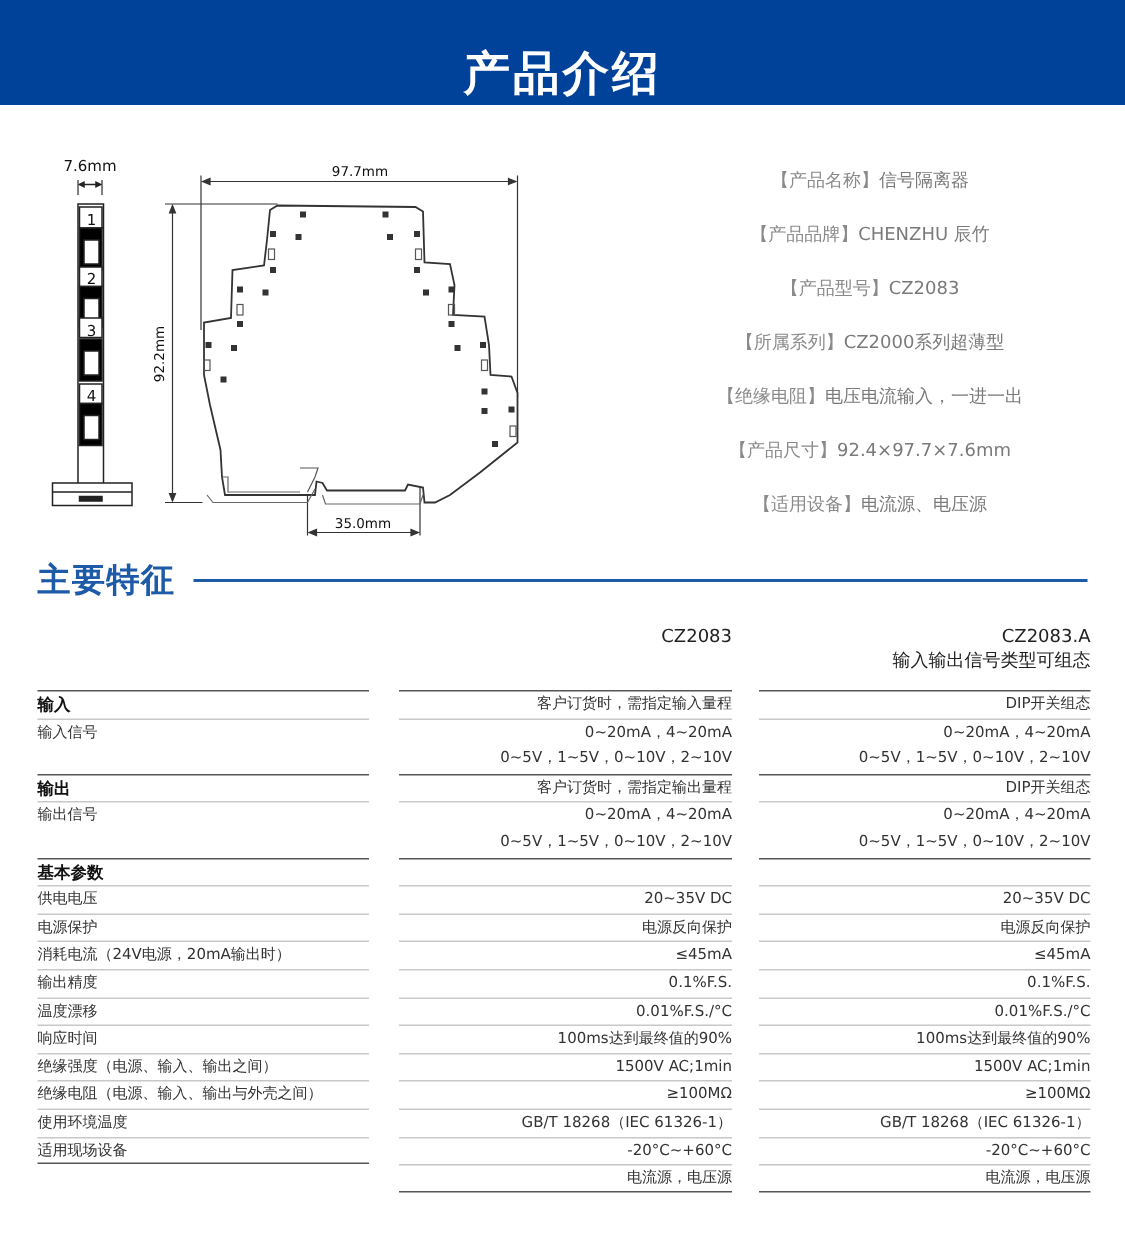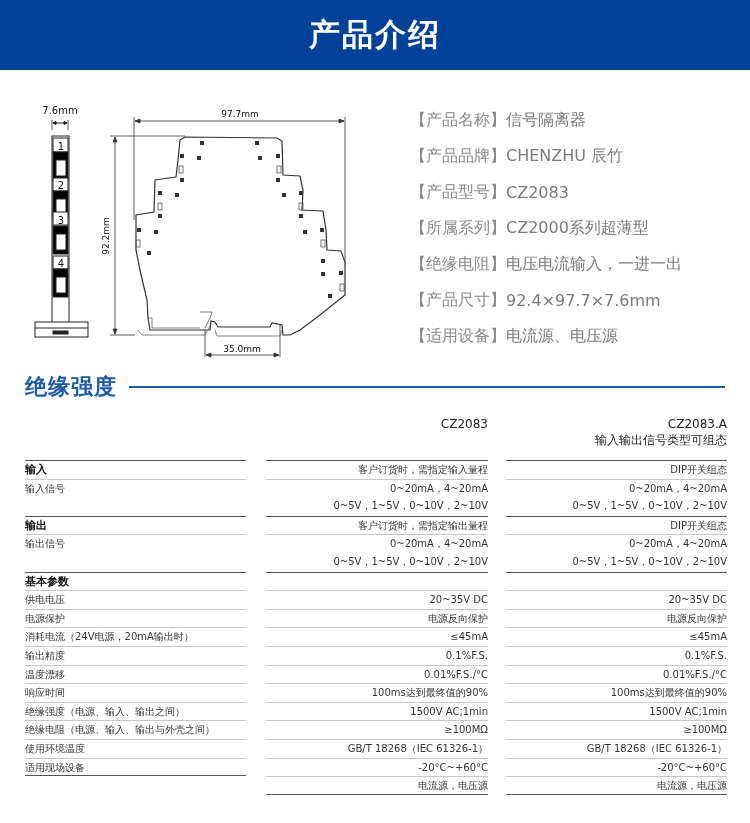--- a/index.html
+++ b/index.html
@@ -1,24 +1,24 @@
 <!DOCTYPE html>
 <html><head>
 <meta charset="utf-8">
 <style>
   * { box-sizing: border-box; margin: 0; padding: 0; }
   body { width: 750px; height: 823px; background: #ffffff; font-family: "DejaVu Sans", "Liberation Sans", sans-serif; color: #333; position: relative; overflow: hidden; }
-  .banner { position: absolute; left: 0; top: 0; width: 750px; height: 70px; background: #00419a; display: flex; align-items: center; justify-content: center; }
+  .banner { position: absolute; left: 0; top: 0; width: 750px; height: 70px; background: #00419a; display: flex; align-items: flex-end; justify-content: center; }
   .banner-title { color: #ffffff; font-size: 31px; font-weight: bold; letter-spacing: 2px; }
 
   .diagram { position: absolute; left: 0; top: 95px; width: 380px; height: 270px; }
   .diagram svg { width: 380px; height: 270px; }
 
   .info-list { position: absolute; left: 410px; top: 102px; width: 340px; }
-  .info-row { height: 36px; display: flex; align-items: center; font-size: 16px; color: #777; white-space: nowrap; }
+  .info-row { height: 36px; display: flex; align-items: center; font-size: 12px; color: #777; white-space: nowrap; justify-content: center; }
   .info-label { color: #8a8a8a; }
   .info-value { color: #7a7a7a; }
 
   .section-head { position: absolute; left: 25px; top: 372px; width: 700px; height: 30px; display: flex; align-items: center; }
   .section-title { color: #1d5aa8; font-size: 22px; font-weight: bold; letter-spacing: 1px; }
   .section-line { flex: 1; height: 2px; background: #1d5aa8; margin-left: 12px; }
 
   .col-head { position: absolute; top: 416px; text-align: right; font-size: 12px; color: #222; line-height: 16px; }
   .col-head.c2 { left: 266px; width: 222px; }
   .col-head.c3 { left: 506px; width: 221px; }
@@ -170,21 +170,21 @@
     <span class="info-label">【产品尺寸】</span>
     <span class="info-value">92.4×97.7×7.6mm</span>
   </div>
   <div class="info-row">
     <span class="info-label">【适用设备】</span>
     <span class="info-value">电流源、电压源</span>
   </div>
 </div>
 
 <div class="section-head">
-  <span class="section-title">绝缘强度</span>
+  <span class="section-title">主要特征</span>
   <span class="section-line"></span>
 </div>
 
 <div class="col-head c2">
   <div>CZ2083</div>
 </div>
 <div class="col-head c3">
   <div>CZ2083.A</div>
   <div>输入输出信号类型可组态</div>
 </div>

